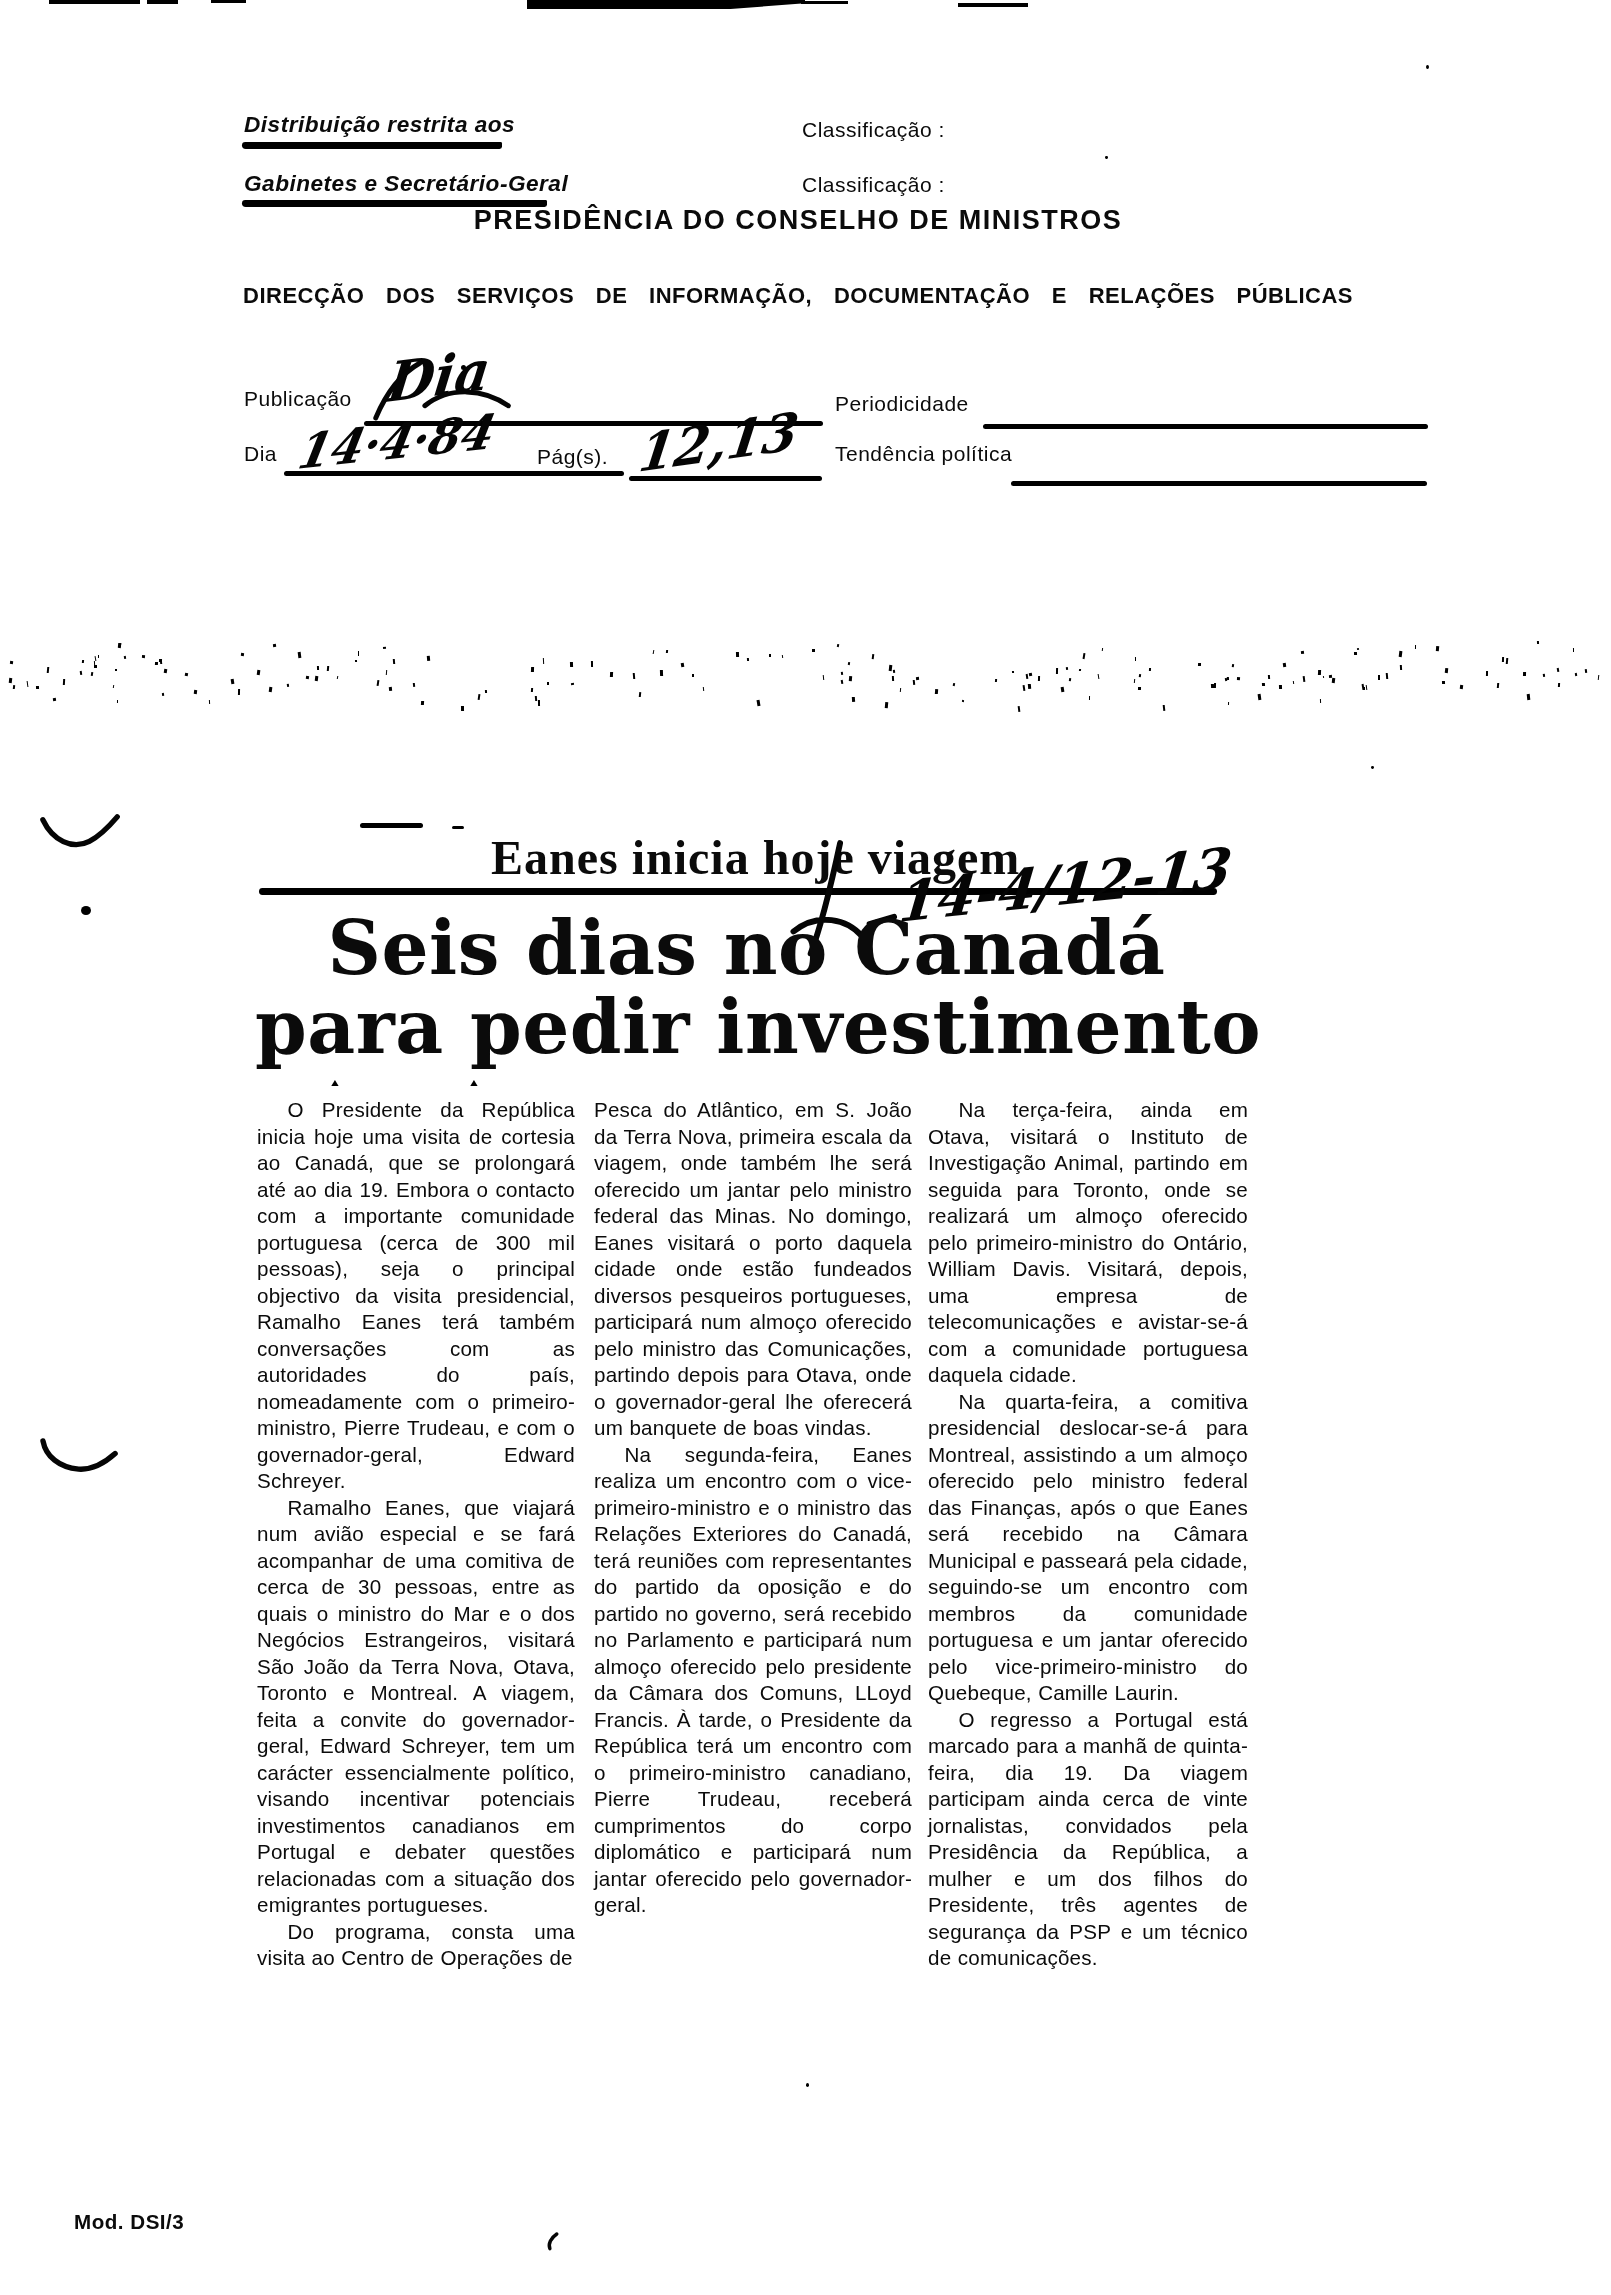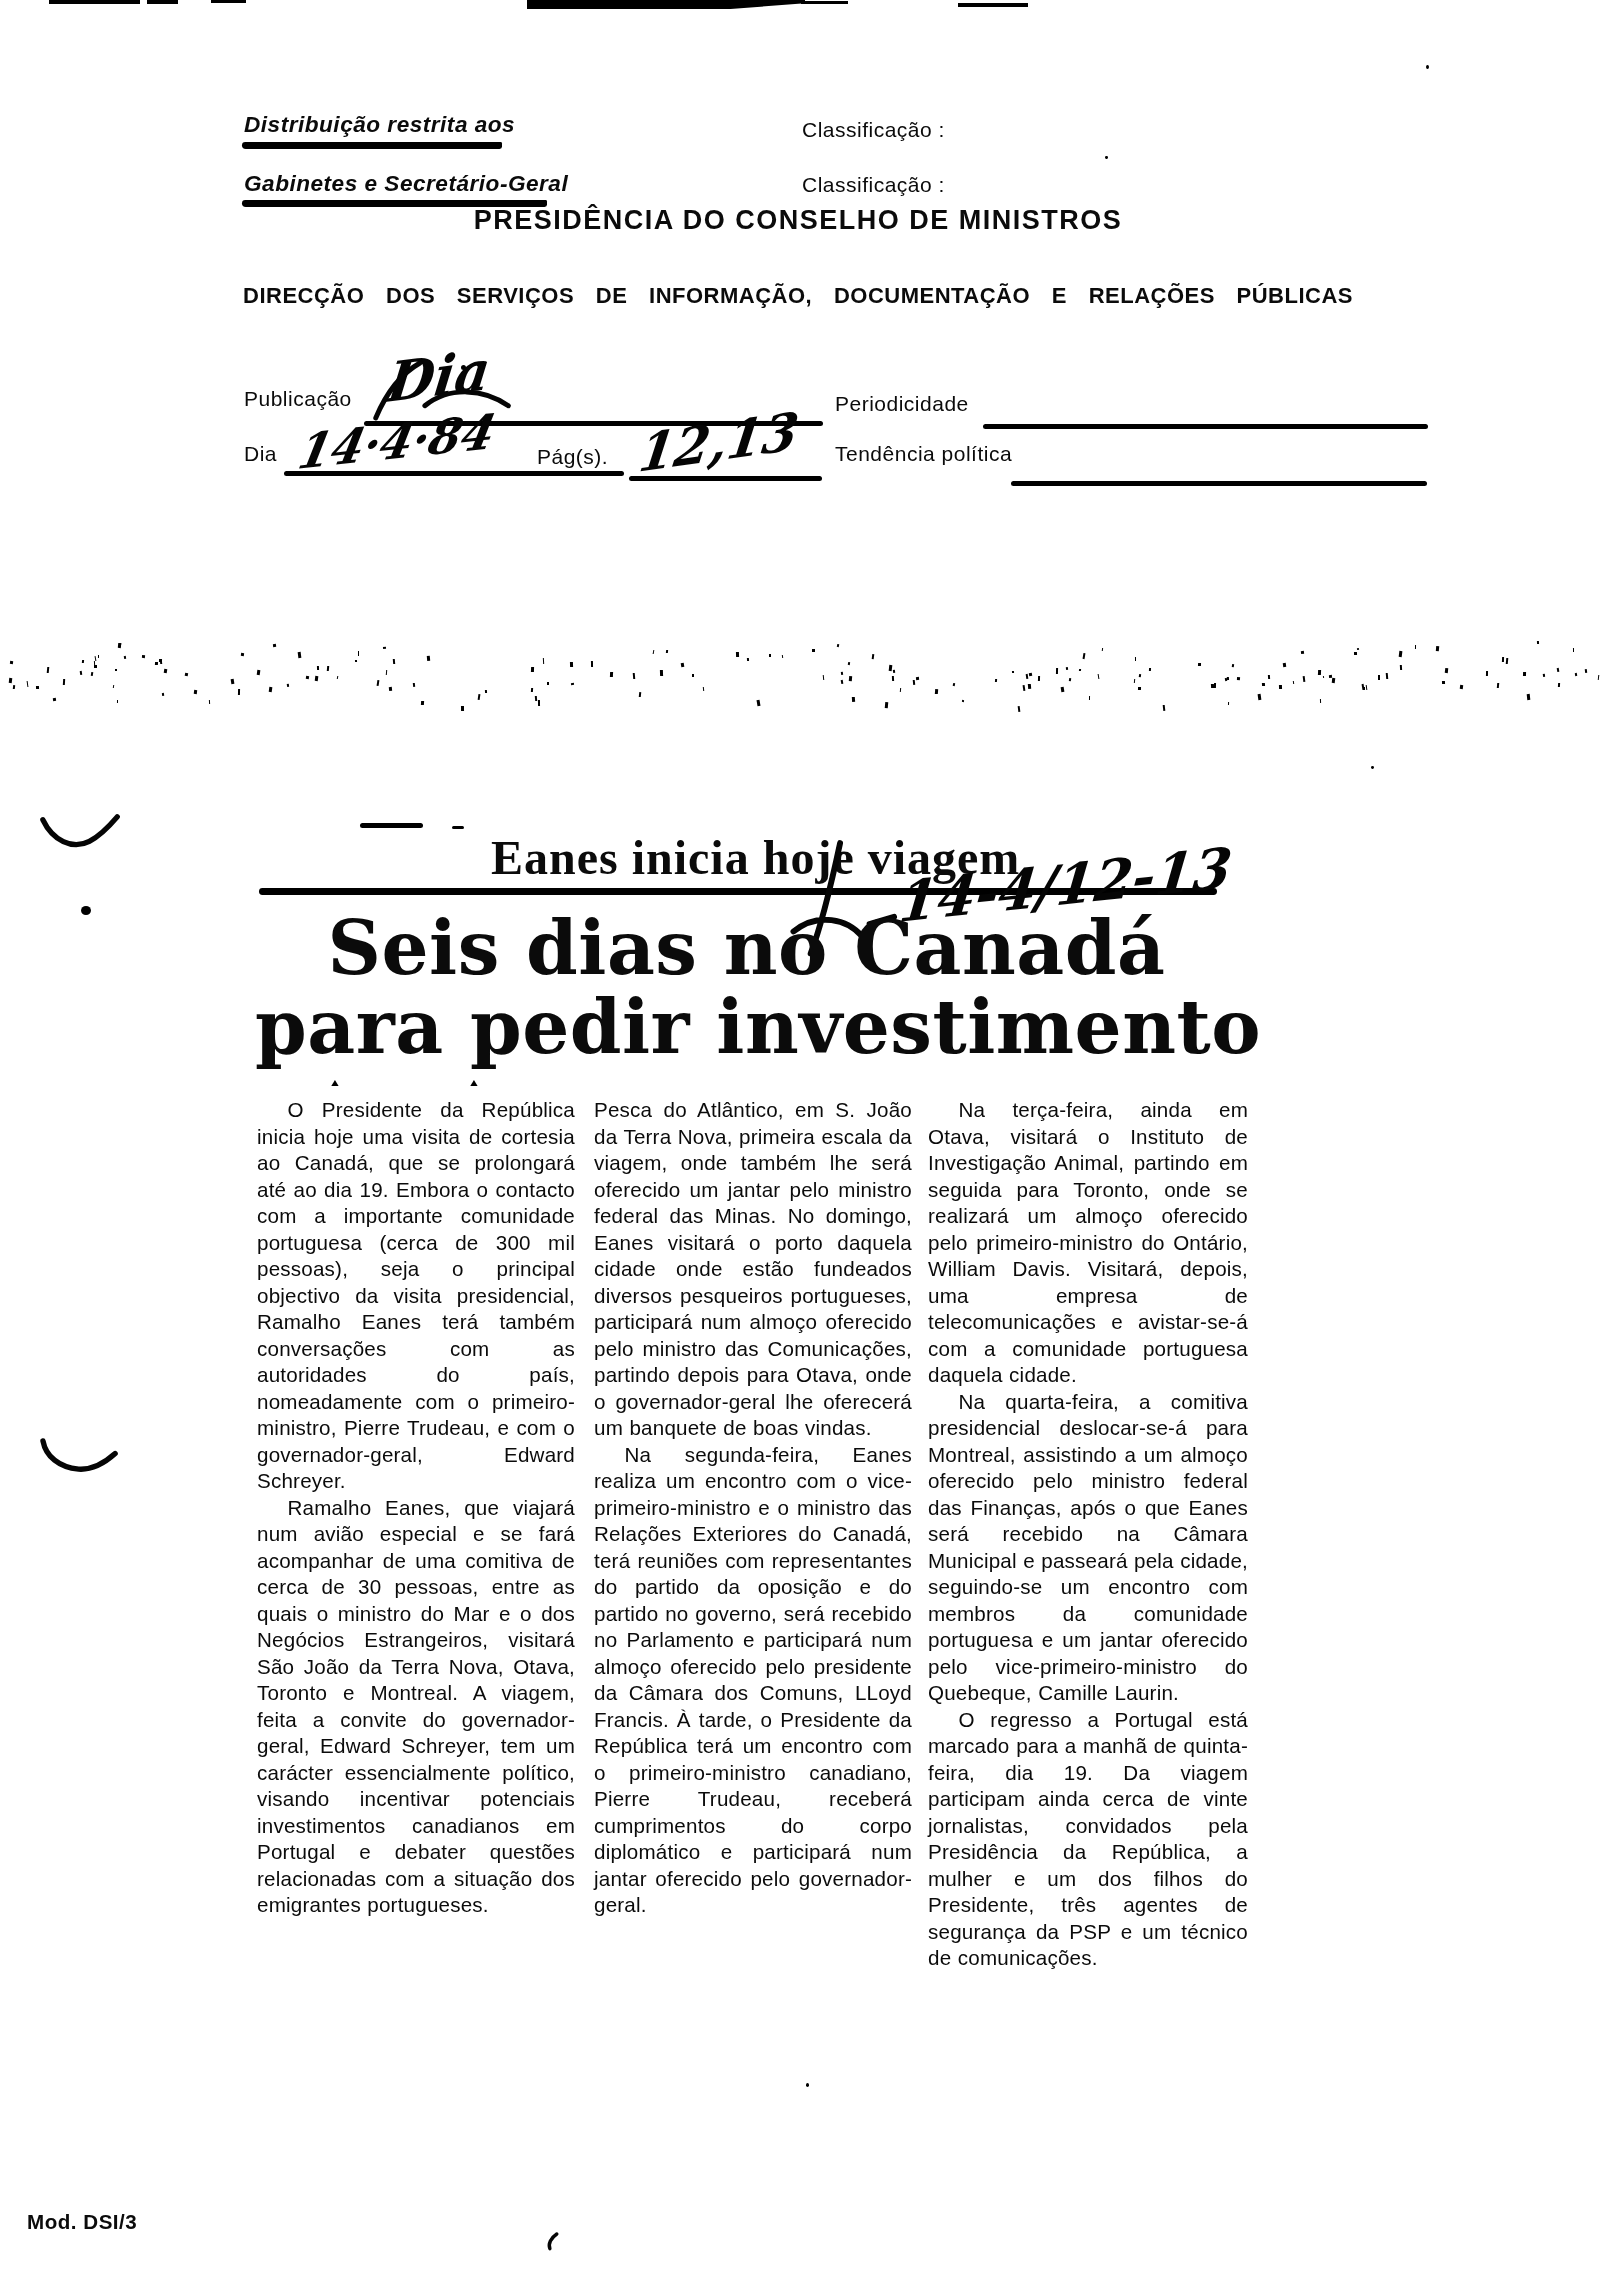--- a/index.html
+++ b/index.html
@@ -44,21 +44,21 @@
     letter-spacing:0.5px;
   }
   .rule{position:absolute;background:#000;}
   .col{
     position:absolute;top:1097px;
     font-size:20.6px;line-height:26.5px;text-align:justify;
     letter-spacing:0.2px;word-spacing:0.5px;
   }
   .col p{margin:0;padding:0;}
   .col p.indent{text-indent:30.5px;}
-  .footer-ref{font-size:20.6px;font-weight:bold;letter-spacing:0.5px;}
+  .footer-ref{font-size:20.6px;font-weight:bold;letter-spacing:0.5px;margin-left:47px;}
   .dot{position:absolute;background:#000;border-radius:50%;}
   svg{display:block;}
 </style>
 </head>
 <body>
 
 <div class="page">
 
   <div class="artifact" style="left:49px;top:0;width:91px;height:4.4px;"></div>
   <div class="artifact" style="left:147px;top:0;width:30.5px;height:3.9px;"></div>
@@ -298,20 +298,21 @@
 
   <div class="abs headline" style="left:255px;top:910px;width:983px;">Seis dias no Canadá</div>
   <div class="abs headline" style="left:255px;top:989px;width:983px;text-align:right;">para pedir investimento</div>
 
   <div class="artifact" style="left:331px;top:1080px;width:7.9px;height:6.4px;clip-path:polygon(50% 0,100% 100%,0 100%);"></div>
   <div class="artifact" style="left:470px;top:1080px;width:7.9px;height:6.4px;clip-path:polygon(50% 0,100% 100%,0 100%);"></div>
 
   <div class="col" style="left:257px;width:318px;">
     <p class="indent">O Presidente da República inicia hoje uma visita de cortesia ao Canadá, que se prolongará até ao dia 19. Embora o contacto com a importante comunidade portuguesa (cerca de 300 mil pessoas), seja o principal objectivo da visita presidencial, Ramalho Eanes terá também conversações com as autoridades do país, nomeadamente com o primeiro-ministro, Pierre Trudeau, e com o governador-geral, Edward Schreyer.</p>
     <p class="indent">Ramalho Eanes, que viajará num avião especial e se fará acompanhar de uma comitiva de cerca de 30 pessoas, entre as quais o ministro do Mar e o dos Negócios Estrangeiros, visitará São João da Terra Nova, Otava, Toronto e Montreal. A viagem, feita a convite do governador-geral, Edward Schreyer, tem um carácter essencialmente político, visando incentivar potenciais investimentos canadianos em Portugal e debater questões relacionadas com a situação dos emigrantes portugueses.</p>
+    <p class="indent">Do programa, consta uma visita ao Centro de Operações de</p>
   </div>
   <div class="col" style="left:594px;width:318px;">
     <p>Pesca do Atlântico, em S. João da Terra Nova, primeira escala da viagem, onde também lhe será oferecido um jantar pelo ministro federal das Minas. No domingo, Eanes visitará o porto daquela cidade onde estão fundeados diversos pesqueiros portugueses, participará num almoço oferecido pelo ministro das Comunicações, partindo depois para Otava, onde o governador-geral lhe oferecerá um banquete de boas vindas.</p>
     <p class="indent">Na segunda-feira, Eanes realiza um encontro com o vice-primeiro-ministro e o ministro das Relações Exteriores do Canadá, terá reuniões com representantes do partido da oposição e do partido no governo, será recebido no Parlamento e participará num almoço oferecido pelo presidente da Câmara dos Comuns, LLoyd Francis. À tarde, o Presidente da República terá um encontro com o primeiro-ministro canadiano, Pierre Trudeau, receberá cumprimentos do corpo diplomático e participará num jantar oferecido pelo governador-geral.</p>
   </div>
   <div class="col" style="left:928px;width:320px;">
     <p class="indent">Na terça-feira, ainda em Otava, visitará o Instituto de Investigação Animal, partindo em seguida para Toronto, onde se realizará um almoço oferecido pelo primeiro-ministro do Ontário, William Davis. Visitará, depois, uma empresa de telecomunicações e avistar-se-á com a comunidade portuguesa daquela cidade.</p>
     <p class="indent">Na quarta-feira, a comitiva presidencial deslocar-se-á para Montreal, assistindo a um almoço oferecido pelo ministro federal das Finanças, após o que Eanes será recebido na Câmara Municipal e passeará pela cidade, seguindo-se um encontro com membros da comunidade portuguesa e um jantar oferecido pelo vice-primeiro-ministro do Quebeque, Camille Laurin.</p>
     <p class="indent">O regresso a Portugal está marcado para a manhã de quinta-feira, dia 19. Da viagem participam ainda cerca de vinte jornalistas, convidados pela Presidência da República, a mulher e um dos filhos do Presidente, três agentes de segurança da PSP e um técnico de comunicações.</p>
   </div>

